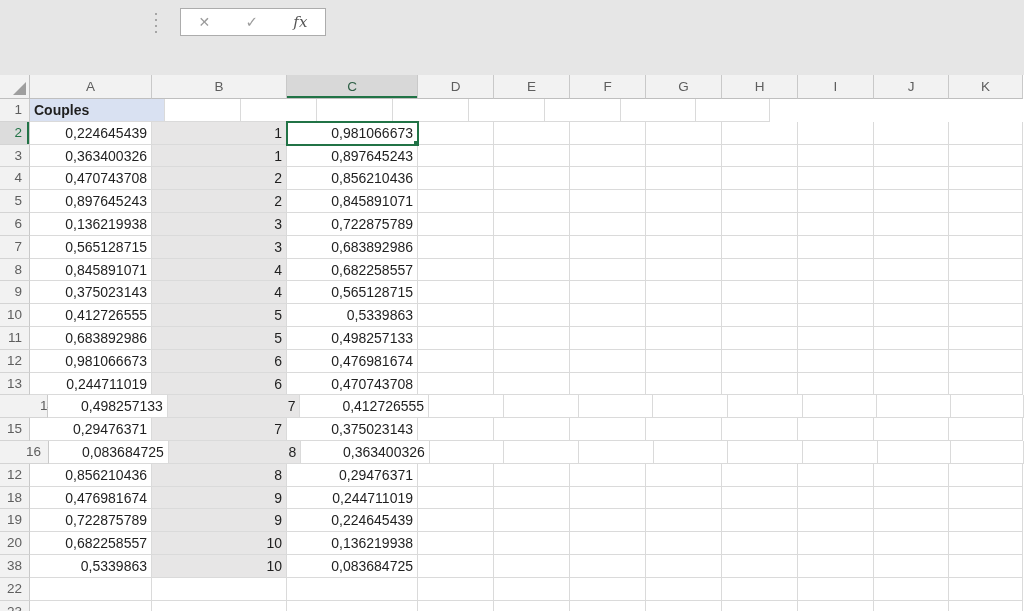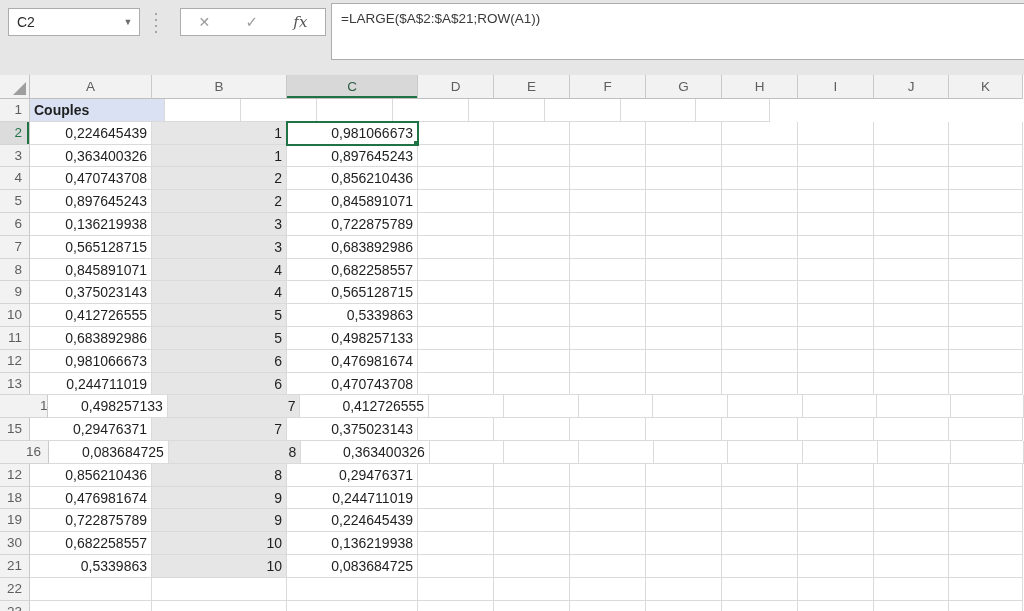--- a/index.html
+++ b/index.html
@@ -89,36 +89,31 @@
   }
   .cell.active::after {
     content: ""; position: absolute; right: -3px; bottom: -3px; z-index: 4;
     width: 5px; height: 5px; background: var(--green); border: 1px solid #ffffff;
   }
 </style>
 </head>
 <body>
 
 <div class="topbar">
-  <div class="name-box">
-    <span class="nb-value">C2</span>
-    <span class="nb-caret">▼</span>
-  </div>
   <div class="drag-dots">
     <i></i>
       <i></i>
       <i></i>
       <i></i>
   </div>
   <div class="fx-group">
     <span class="icon-cancel">✕</span>
     <span class="icon-enter">✓</span>
     <span class="icon-fx">fx</span>
   </div>
-  <div class="formula-box">=LARGE($A$2:$A$21;ROW(A1))</div>
 </div>
 
 <div class="sheet">
   <div class="hdr-row" id="hdr-row">
     <div class="corner" id="corner-cell" style="width: 30px;">
       <span class="tri"></span>
     </div>
   <div class="col-hdr" style="width: 122px;">A</div>
       <div class="col-hdr" style="width: 135px;">B</div>
       <div class="col-hdr sel" style="width: 131px;">C</div>
@@ -390,35 +385,35 @@
         <div class="cell" style="width: 76px;"></div>
         <div class="cell" style="width: 76px;"></div>
         <div class="cell" style="width: 76px;"></div>
         <div class="cell" style="width: 76px;"></div>
         <div class="cell" style="width: 76px;"></div>
         <div class="cell" style="width: 76px;"></div>
         <div class="cell" style="width: 75px;"></div>
         <div class="cell" style="width: 74px;"></div>
       </div>
       <div class="grid-row">
-        <div class="row-hdr" style="width: 30px;">30</div>
+        <div class="row-hdr" style="width: 30px;">20</div>
         <div class="cell num" style="width: 122px;">0,682258557</div>
         <div class="cell num fill-gray" style="width: 135px;">10</div>
         <div class="cell num" style="width: 131px;">0,136219938</div>
         <div class="cell" style="width: 76px;"></div>
         <div class="cell" style="width: 76px;"></div>
         <div class="cell" style="width: 76px;"></div>
         <div class="cell" style="width: 76px;"></div>
         <div class="cell" style="width: 76px;"></div>
         <div class="cell" style="width: 76px;"></div>
         <div class="cell" style="width: 75px;"></div>
         <div class="cell" style="width: 74px;"></div>
       </div>
       <div class="grid-row">
-        <div class="row-hdr" style="width: 30px;">21</div>
+        <div class="row-hdr" style="width: 30px;">38</div>
         <div class="cell num" style="width: 122px;">0,5339863</div>
         <div class="cell num fill-gray" style="width: 135px;">10</div>
         <div class="cell num" style="width: 131px;">0,083684725</div>
         <div class="cell" style="width: 76px;"></div>
         <div class="cell" style="width: 76px;"></div>
         <div class="cell" style="width: 76px;"></div>
         <div class="cell" style="width: 76px;"></div>
         <div class="cell" style="width: 76px;"></div>
         <div class="cell" style="width: 76px;"></div>
         <div class="cell" style="width: 75px;"></div>

